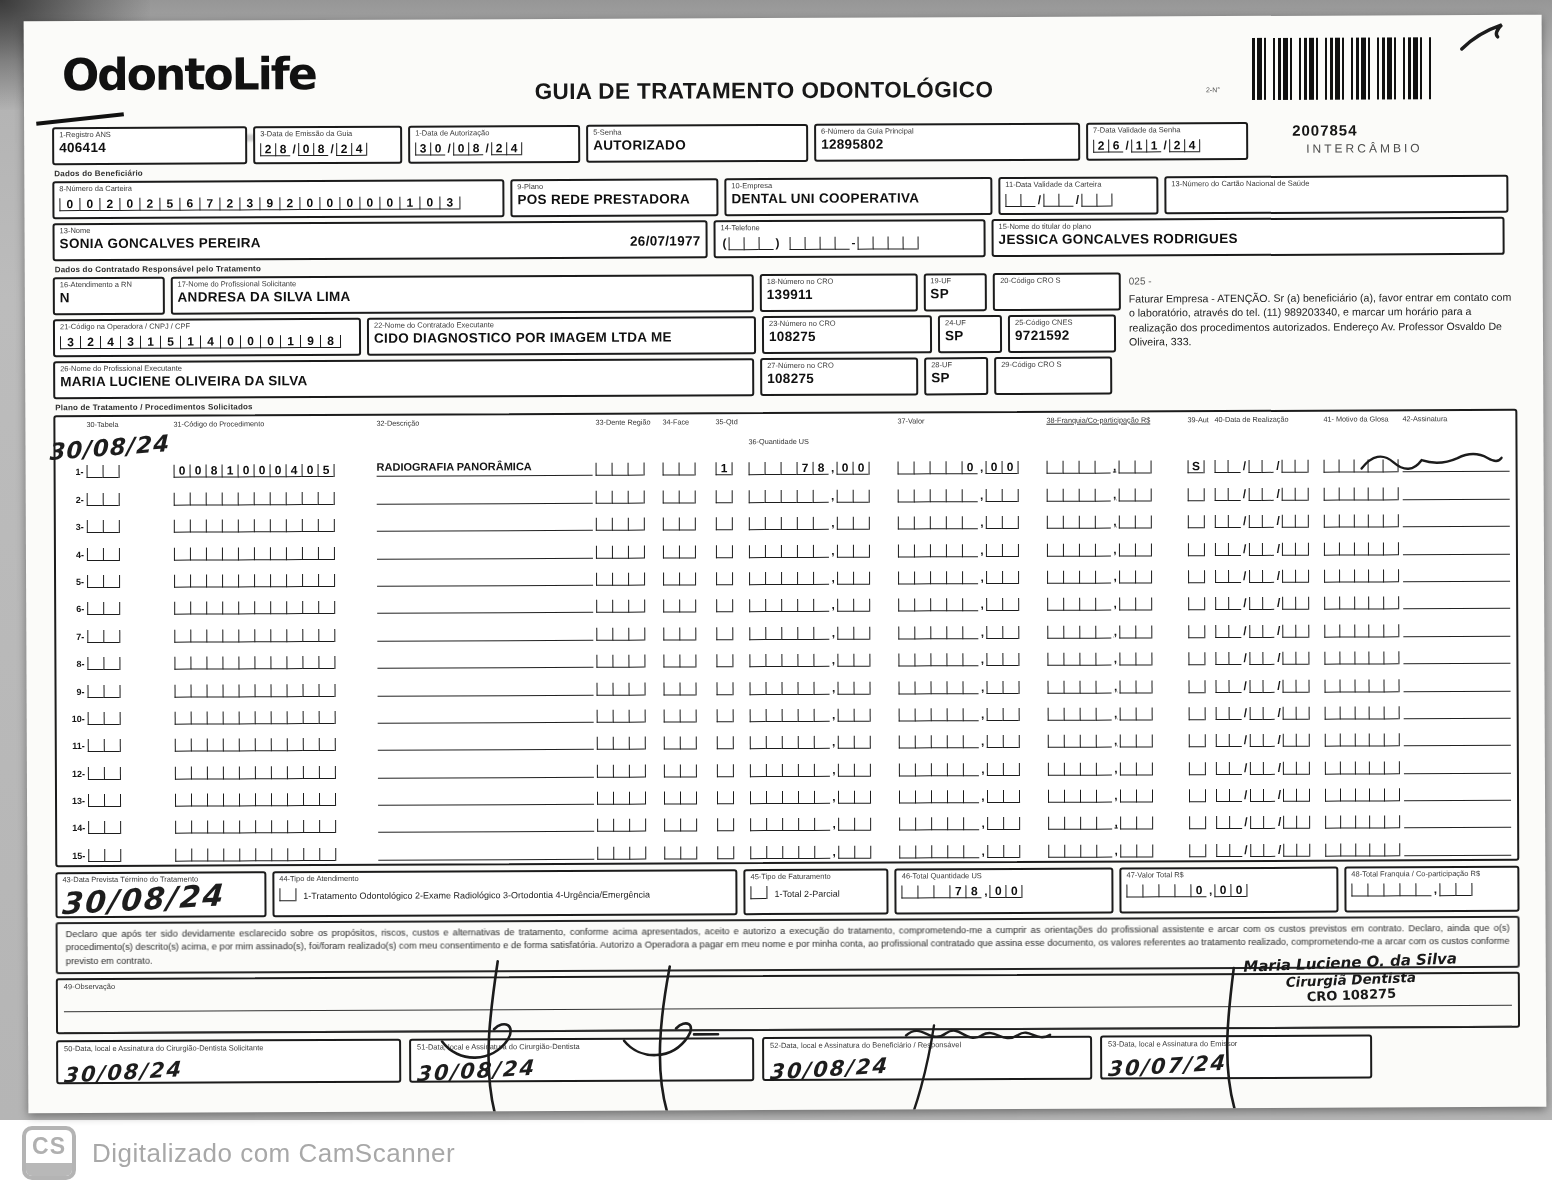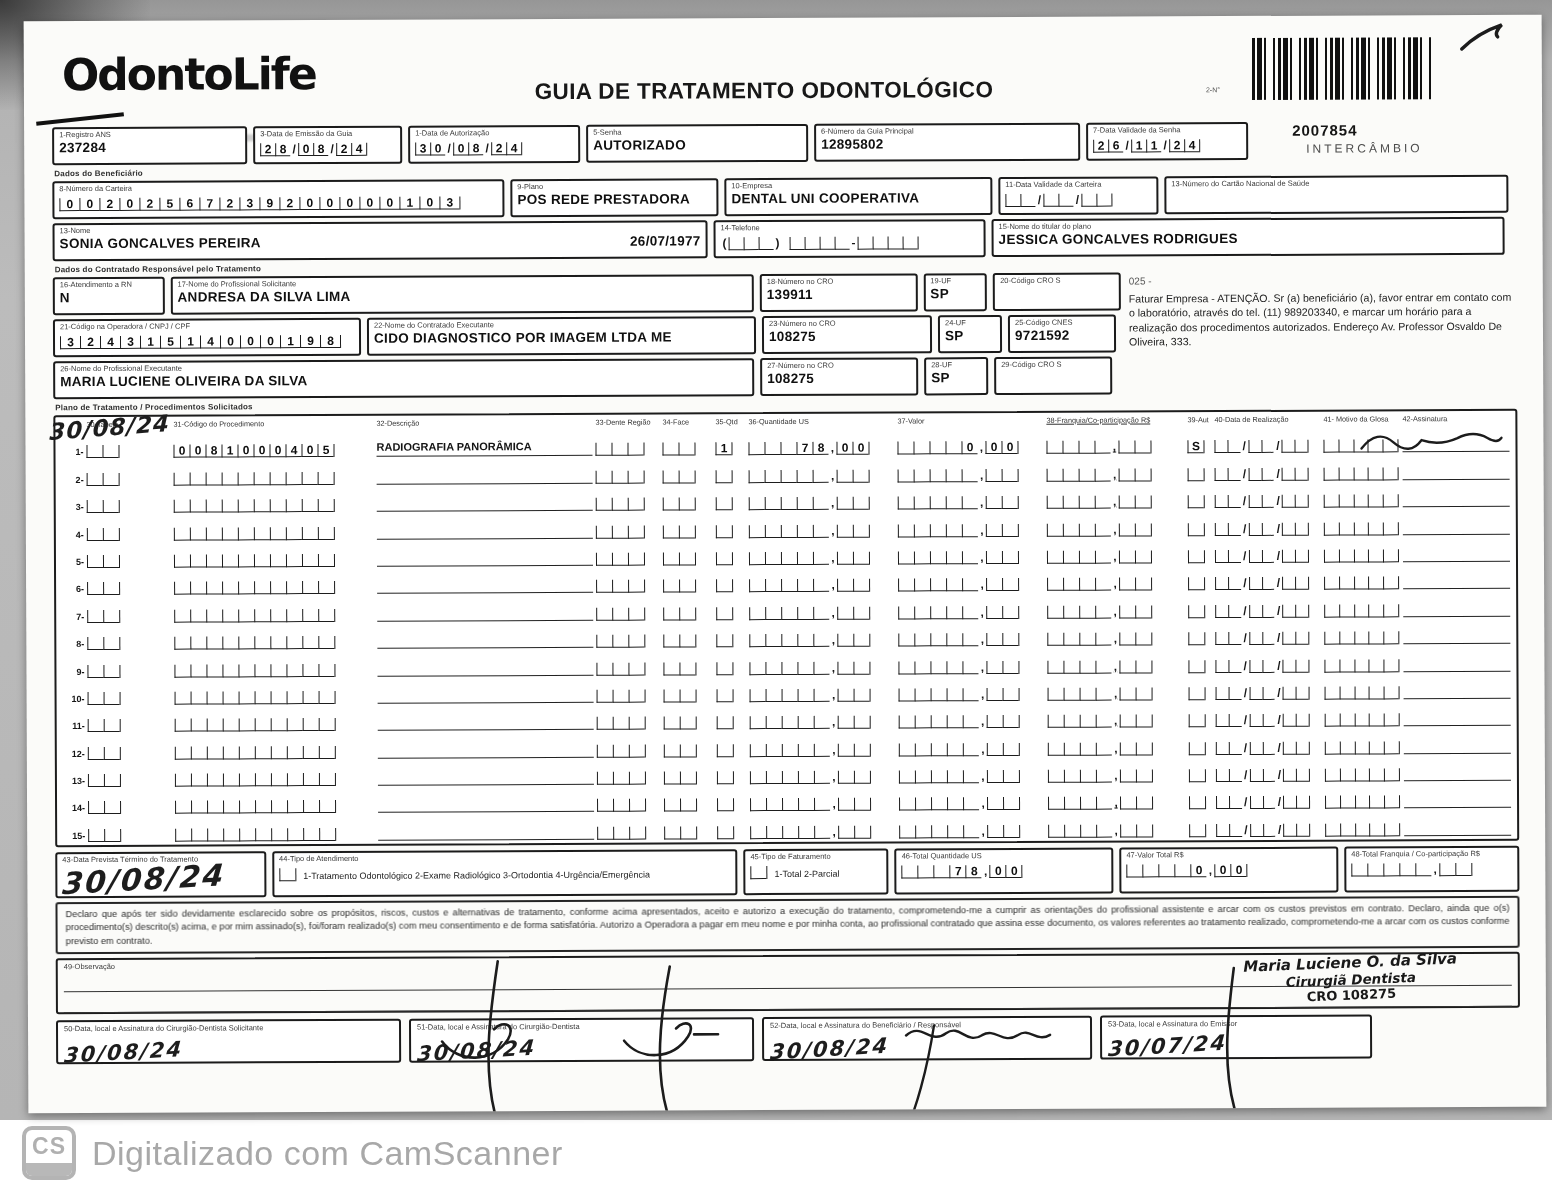--- a/index.html
+++ b/index.html
@@ -43,21 +43,21 @@
   
   .contract-left{width:1068px;}
   .notice{position:absolute;right:0;top:158px;width:388px;font-size:10.6px;line-height:14.5px;color:#232323;}
   .notice .code{font-size:10px;color:#555;margin-bottom:2px;}
   
   .ptable{border:2px solid #1c1c1c;border-radius:3px;margin-top:1px;padding:2px 4px 3px;background:#fff;}
   .phead{display:flex;gap:3px;font-size:7.3px;color:#333;padding:1px 2px 2px;white-space:nowrap;}
   .prow{display:flex;gap:3px;align-items:flex-end;height:27.4px;padding:0 2px;position:relative;}
   .c-rn{width:22px;font-size:9px;font-weight:700;text-align:right;padding-bottom:1px;}
   .c-tab{width:40px;} .c-cod{width:200px;margin-left:44px;} .c-des{width:216px;} .c-den{width:64px;} .c-fac{width:50px;}
-  .c-qtd{width:30px;} .c-us{width:146px;} .c-val{width:146px;} .c-fra{width:138px;text-decoration:underline;} .c-aut{width:24px;}
+  .c-qtd{width:30px;} .c-us{width:146px;margin-top:20px;} .c-val{width:146px;} .c-fra{width:138px;text-decoration:underline;} .c-aut{width:24px;}
   .c-dat{width:106px;position:relative;} .c-mot{width:76px;} .c-ass{flex:1;position:relative;}
   .uline{border-bottom:1.6px solid #222;height:15px;font-size:11px;font-weight:700;white-space:nowrap;overflow:hidden;}
   .prow .comb{margin-top:0;}
   .hand{font-family:"DejaVu Sans",sans-serif;font-style:italic;font-weight:700;color:#1d1d1d;}
   .hand-date{display:none;position:absolute;left:-10px;top:-16px;font-size:23px;letter-spacing:1px;
              transform:rotate(-4deg) skewX(-6deg);white-space:nowrap;z-index:3;}
   .row-sig{display:none;position:absolute;right:4px;top:-12px;z-index:3;}
   
   .opts{font-size:9px;font-weight:400;color:#222;margin-left:6px;}
   .bighand{font-size:30px;letter-spacing:2px;transform:rotate(-3deg) skewX(-8deg);line-height:30px;white-space:nowrap;}
@@ -73,21 +73,21 @@
          font-family:"DejaVu Sans",sans-serif;font-style:italic;font-weight:700;color:#191919;z-index:4;}
   .stamp .l1{font-size:15px;} .stamp .l2{font-size:13.5px;} .stamp .l3{font-size:13px;font-style:normal;}
   .ink{position:absolute;left:0;top:0;width:1518px;height:1092px;pointer-events:none;z-index:5;}
   
   .cs-footer{position:absolute;left:22px;top:1126px;display:flex;align-items:center;gap:16px;}
   .cs-badge{width:54px;height:54px;border:4px solid #b4b4b4;border-radius:10px;box-sizing:border-box;
             position:relative;background:#fff;overflow:hidden;}
   .cs-badge .txt{position:absolute;left:0;top:3px;width:100%;text-align:center;font-size:23px;
                  font-weight:700;color:#b0b0b0;letter-spacing:1px;}
   .cs-badge .bar{position:absolute;left:0;bottom:0;width:100%;height:13px;background:#b8b8b8;}
-  .cs-text{font-size:34px;color:#a8a8a8;letter-spacing:.5px;}
+  .cs-text{font-size:26px;color:#a8a8a8;letter-spacing:.5px;}
 </style>
 </head>
 <body>
 
 <div class="backdrop"></div>
 <div class="smudge"></div>
 
 <div class="paper">
 
   <div class="logo">OdontoLife</div>
@@ -99,21 +99,21 @@
   <div class="barcode"></div>
   <div class="barcode-no">2-N°</div>
   <div class="guide-num">2007854</div>
   <div class="guide-type">INTERCÂMBIO</div>
 
   <div class="form">
 
     <div class="frow">
       <div class="fbox" style="width:195px">
         <div class="flabel">1-Registro ANS</div>
-        <div class="fval">237284</div>
+        <div class="fval">406414</div>
       </div>
       <div class="fbox" style="width:149px">
         <div class="flabel">3-Data de Emissão da Guia</div>
         <div class="comb dt">
             <span class="cc">2</span>
             <span class="cc">8</span>
             <span class="cs">/</span>
             <span class="cc">0</span>
             <span class="cc">8</span>
             <span class="cs">/</span>

